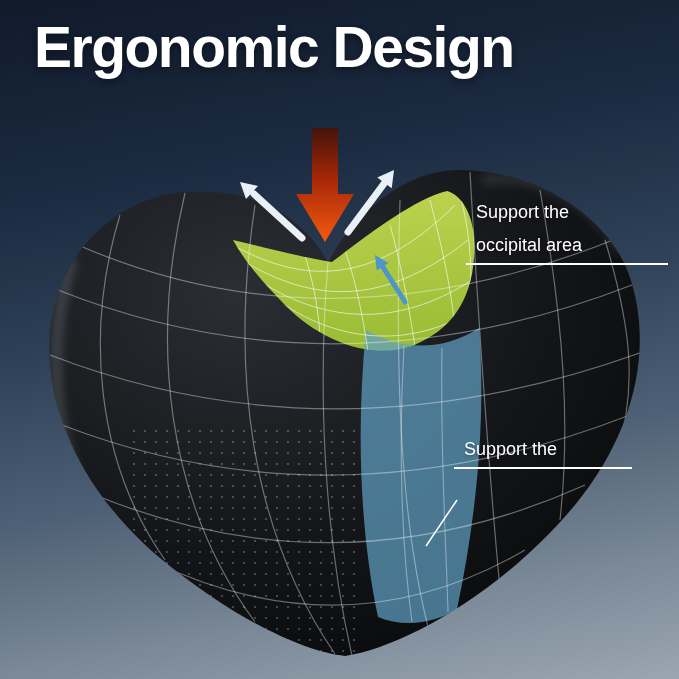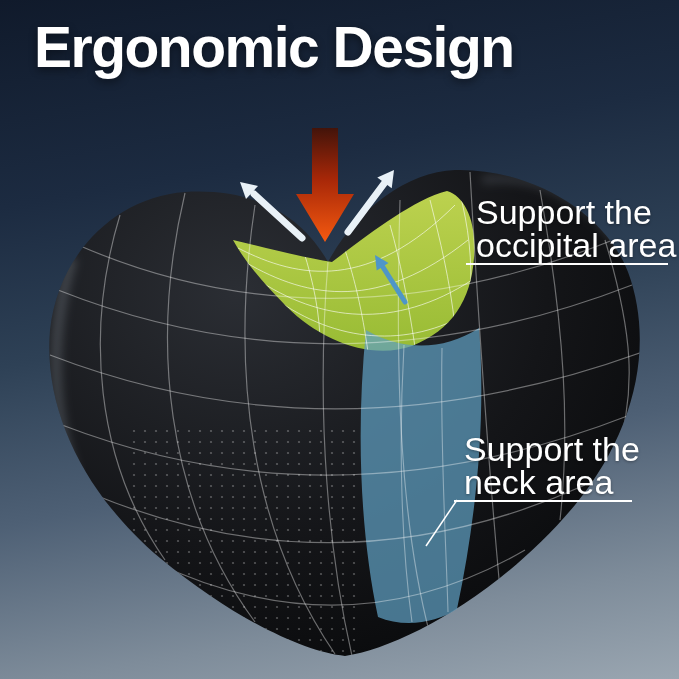--- a/index.html
+++ b/index.html
@@ -13,21 +13,21 @@
   .title {
     position:absolute; left:34px; top:16px;
     font-weight:bold; font-size:57px; line-height:1.12;
     letter-spacing:-1.5px; color:#ffffff;
     text-shadow:0 3px 9px rgba(0,0,0,.45);
     white-space:nowrap;
   }
   svg.art { position:absolute; left:0; top:0; }
   .callout {
     position:absolute; color:#ffffff;
-    font-size:34px; line-height:33px;
+    font-size:18px; line-height:33px;
     border-bottom:2px solid #ffffff;
     text-shadow:0 1px 3px rgba(0,0,0,.35);
   }
   .callout .line { display:block; white-space:nowrap; }
   #callout-occipital { left:466px; top:196px; width:192px; padding:0 0 1px 10px; }
   #callout-neck      { left:454px; top:433px; width:168px; padding:0 0 1px 10px; }
 </style>
 </head>
 <body>
 
@@ -148,16 +148,15 @@
     <line x1="457" y1="500" x2="426" y2="546" stroke="#ffffff" stroke-width="1.5"></line>
   </svg>
 
   <div class="callout" id="callout-occipital">
     <span class="line">Support the</span>
     <span class="line">occipital area</span>
   </div>
 
   <div class="callout" id="callout-neck">
     <span class="line">Support the</span>
-    <span class="line">neck area</span>
   </div>
 
 </div>
 
 </body></html>

